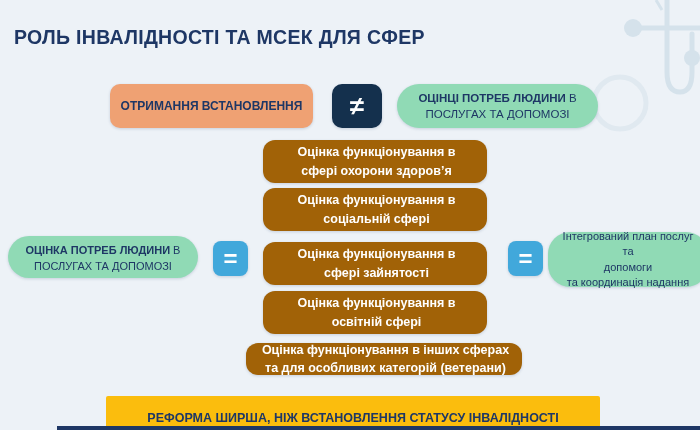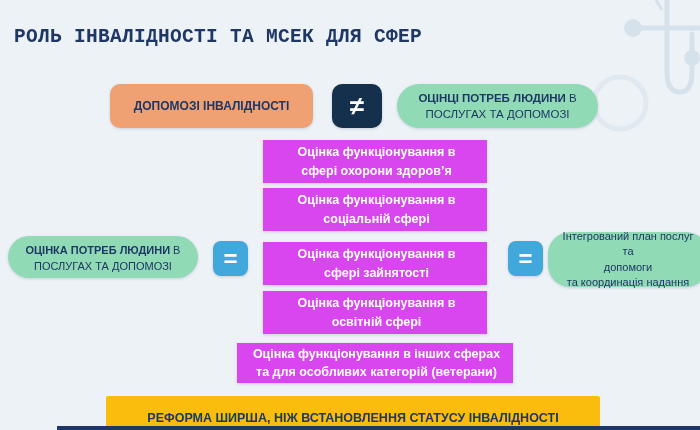--- a/index.html
+++ b/index.html
@@ -9,33 +9,32 @@
     background:#EDF2F7;
   }
   .stage{position:relative;width:700px;height:430px;overflow:hidden;background:#EDF2F7;}
 
   .deco{position:absolute;top:0;left:570px;width:130px;height:140px;pointer-events:none;}
 
   .page-title{
     position:absolute;left:14px;top:26px;
     font-size:19.5px;font-weight:bold;color:#1E3765;letter-spacing:.3px;
     white-space:nowrap;
-    font-family:Liberation Mono, monospace;
   }
 
   .box{
     position:absolute;display:flex;align-items:center;justify-content:center;
     text-align:center;border-radius:10px;
     box-shadow:0 1px 3px rgba(30,55,101,.18);
     box-sizing:border-box;padding:4px 8px;
   }
   .orange{background:#EFA173;color:#1E3765;font-weight:bold;font-size:12px;}
   .green{background:#90DAB5;color:#1E3765;font-size:11.5px;line-height:1.4;border-radius:22px;}
   .green .b{font-weight:bold;}
-  .blue{background:#d946ef;color:#FFFFFF;font-weight:bold;font-size:12.5px;line-height:1.45;border-radius:0;padding-left:11px;}
+  .blue{background:#a16207;color:#FFFFFF;font-weight:bold;font-size:12.5px;line-height:1.45;border-radius:12px;padding-left:11px;}
   .pre{white-space:pre-line;}
   .sym{
     background:#14304D;color:#FFFFFF;font-weight:bold;
     border-radius:10px;font-size:26px;padding:0;
   }
   .eq{
     background:#41A8DB;color:#FFFFFF;font-weight:bold;
     border-radius:8px;font-size:24px;padding:0;
   }
   .gold{
@@ -49,21 +48,21 @@
 
   
   #box-disability   {left:110px;top:84px;width:203px;height:44px;}
   #box-notequal     {left:332px;top:84px;width:50px;height:44px;}
   #box-needs-top    {left:397px;top:84px;width:201px;height:44px;}
 
   #box-assess-0     {left:263px;top:140px;width:224px;height:43px;}
   #box-assess-1     {left:263px;top:188px;width:224px;height:43px;}
   #box-assess-2     {left:263px;top:242px;width:224px;height:43px;}
   #box-assess-3     {left:263px;top:291px;width:224px;height:43px;}
-  #box-assess-other {left:237px;top:343px;width:276px;height:40px;}
+  #box-assess-other {left:246px;top:343px;width:276px;height:32px;}
 
   #box-needs-left   {left:8px;top:236px;width:190px;height:42px;font-size:11px;align-items:flex-end;}
   #box-eq-left      {left:213px;top:241px;width:35px;height:35px;}
   #box-eq-right     {left:508px;top:241px;width:35px;height:35px;}
   #box-plan         {left:548px;top:232px;width:160px;height:55px;font-size:11px;}
 
   #box-reform       {left:106px;top:396px;width:494px;height:44px;}
 </style>
 </head>
 <body>
@@ -75,21 +74,21 @@
     <path d="M97 0 L97 72 Q97 92 110 92 Q122 92 122 72 L122 34" fill="none" stroke="#D5E2EB" stroke-width="5" stroke-linecap="round"></path>
     <line x1="63" y1="28" x2="130" y2="28" stroke="#D5E2EB" stroke-width="5"></line>
     <line x1="86" y1="0" x2="92" y2="10" stroke="#D5E2EB" stroke-width="3"></line>
     <circle cx="63" cy="28" r="9" fill="#D5E2EB"></circle>
     <circle cx="122" cy="58" r="8" fill="#D5E2EB"></circle>
   </svg>
 
   <div class="page-title">РОЛЬ ІНВАЛІДНОСТІ ТА МСЕК ДЛЯ СФЕР</div>
 
   <div class="box orange" id="box-disability">
-    <span>ДОПОМОЗІ ІНВАЛІДНОСТІ</span>
+    <span>ОТРИМАННЯ ВСТАНОВЛЕННЯ</span>
   </div>
 
   <div class="box sym" id="box-notequal">
     <span>≠</span>
   </div>
 
   <div class="box green" id="box-needs-top">
     <span>
       <span class="b">ОЦІНЦІ ПОТРЕБ ЛЮДИНИ</span><span> В</span><br>
       <span>ПОСЛУГАХ ТА ДОПОМОЗІ</span>

